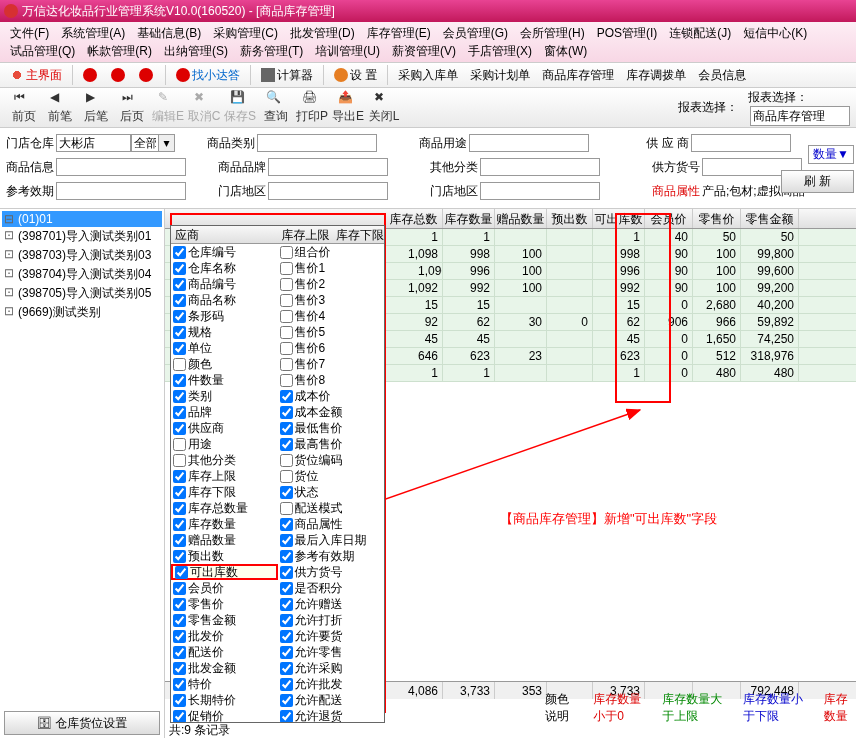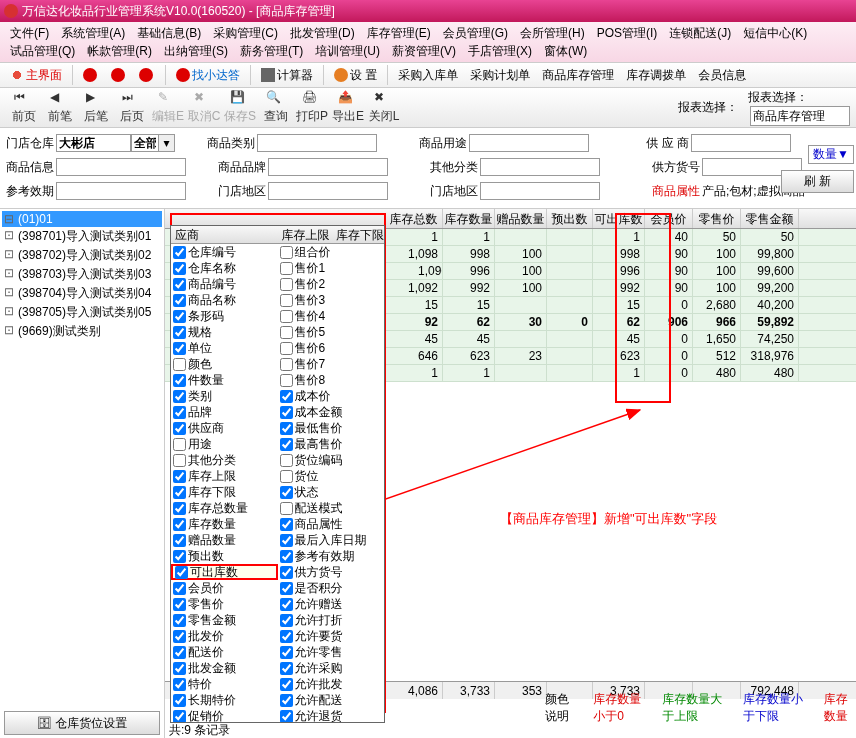--- a/index.html
+++ b/index.html
@@ -14,21 +14,21 @@
 .ticon { width: 14px; height: 14px; margin-right: 2px; display: inline-block; }
 .toolbar2 { background: linear-gradient(to bottom, #fff, #eaeaea); height: 40px; border-bottom: 1px solid #ccc; display: flex; align-items: center; padding: 0 6px; }
 .toolbar2 .tb2 { display: flex; flex-direction: column; align-items: center; width: 36px; cursor: pointer; color: #333; }
 .toolbar2 .tb2.dis { color: #aaa; }
 .toolbar2 .tb2 .ic { width: 20px; height: 18px; }
 .toolbar2 .rptlabel { margin-left: 10px; }
 .toolbar2 input.rptsel { width: 100px; height: 20px; border: 1px solid #999; padding: 0 2px; margin-left: 2px; }
 .filters { background: #fff; border-bottom: 1px solid #ccc; padding: 4px; }
 .filters .row { display: flex; align-items: center; height: 22px; margin-bottom: 2px; }
 .filters .lbl { width: 50px; text-align: right; margin-right: 2px; }
-.filters input.fld { height: 18px; border: 1px solid #999; padding: 0 2px; font-weight: bold; }
+.filters input.fld { height: 18px; border: 1px solid #999; padding: 0 2px; }
 .filters .combo { display: flex; }
 .filters .combo .dd { width: 16px; height: 18px; border: 1px solid #999; border-left: none; background: #eee; text-align: center; line-height: 16px; cursor: pointer; }
 .mainrow { display: flex; height: 530px; }
 .leftpanel { width: 165px; background: #fff; border-right: 1px solid #ccc; display: flex; flex-direction: column; }
 .catradio { padding: 4px; border-bottom: 1px solid #ccc; display: flex; gap: 12px; }
 .tree { flex: 1; overflow: auto; padding: 2px; }
 .tree .node { padding: 1px 0 1px 16px; cursor: pointer; white-space: nowrap; position: relative; }
 .tree .node::before { content: "⊟"; position: absolute; left: 2px; color: #666; }
 .tree .node.leaf::before { content: "⊡"; }
 .tree .node.sel { background: #3399ff; color: #fff; }
@@ -222,21 +222,20 @@
 </div>
 
 <span class="qtyhdr">数量▼</span>
 <button class="refresh">刷  新</button>
 
 <div class="mainrow">
   <div class="leftpanel">
     <div class="tree" id="tree">
         <div class="node sel">(01)01</div>
         <div class="node leaf">(398701)导入测试类别01</div>
-        <div class="node leaf">(398702)导入测试类别02</div>
         <div class="node leaf">(398703)导入测试类别03</div>
         <div class="node leaf">(398704)导入测试类别04</div>
         <div class="node leaf">(398705)导入测试类别05</div>
         <div class="node leaf">(9669)测试类别</div>
       </div>
     <button class="btn-ware">🗄 仓库货位设置</button>
   </div>
 
   <div class="grid">
     <div class="gridhead" id="ghead" style="padding-left:220px">
@@ -293,21 +292,21 @@
         <div class="gridrow" style="padding-left: 220px;">
           <div class="gc" style="width: 58px;">15</div>
           <div class="gc" style="width: 52px;">15</div>
           <div class="gc" style="width: 52px;"></div>
           <div class="gc" style="width: 46px;"></div>
           <div class="gc" style="width: 52px;">15</div>
           <div class="gc" style="width: 48px;">0</div>
           <div class="gc" style="width: 48px;">2,680</div>
           <div class="gc" style="width: 58px;">40,200</div>
         </div>
-        <div class="gridrow" style="padding-left: 220px; font-weight: bold;">
+        <div class="gridrow" style="padding-left: 220px;">
           <div class="gc" style="width: 58px;">92</div>
           <div class="gc" style="width: 52px;">62</div>
           <div class="gc" style="width: 52px;">30</div>
           <div class="gc" style="width: 46px;">0</div>
           <div class="gc" style="width: 52px;">62</div>
           <div class="gc" style="width: 48px;">906</div>
           <div class="gc" style="width: 48px;">966</div>
           <div class="gc" style="width: 58px;">59,892</div>
         </div>
         <div class="gridrow" style="padding-left: 220px;">

